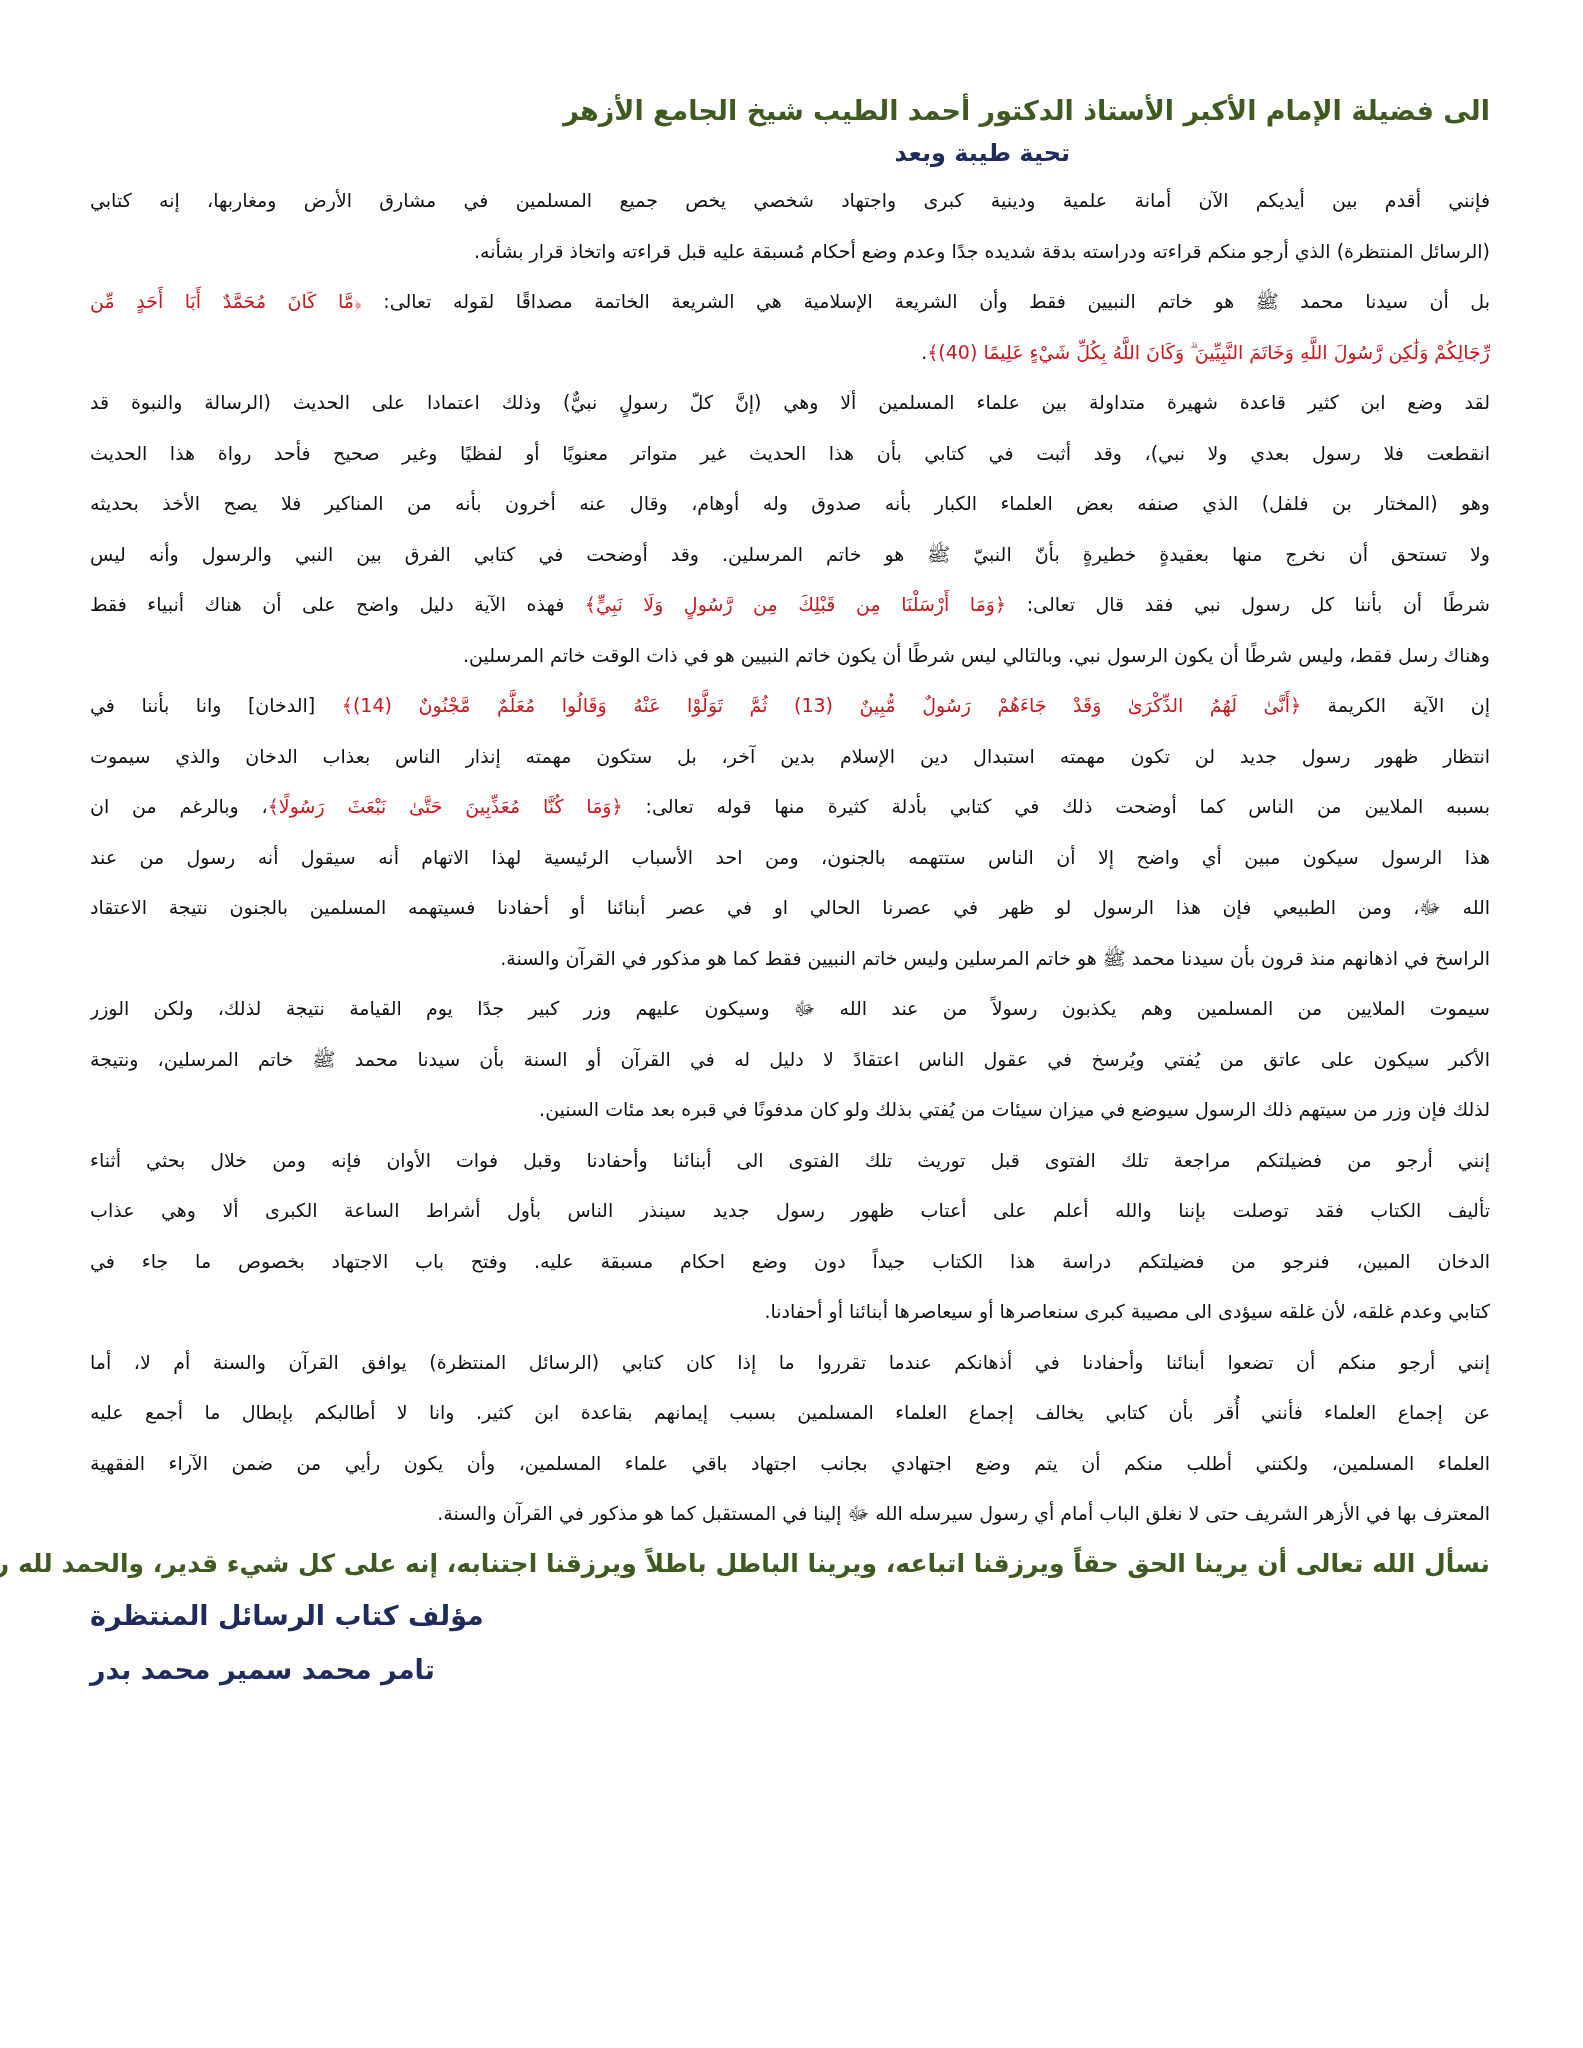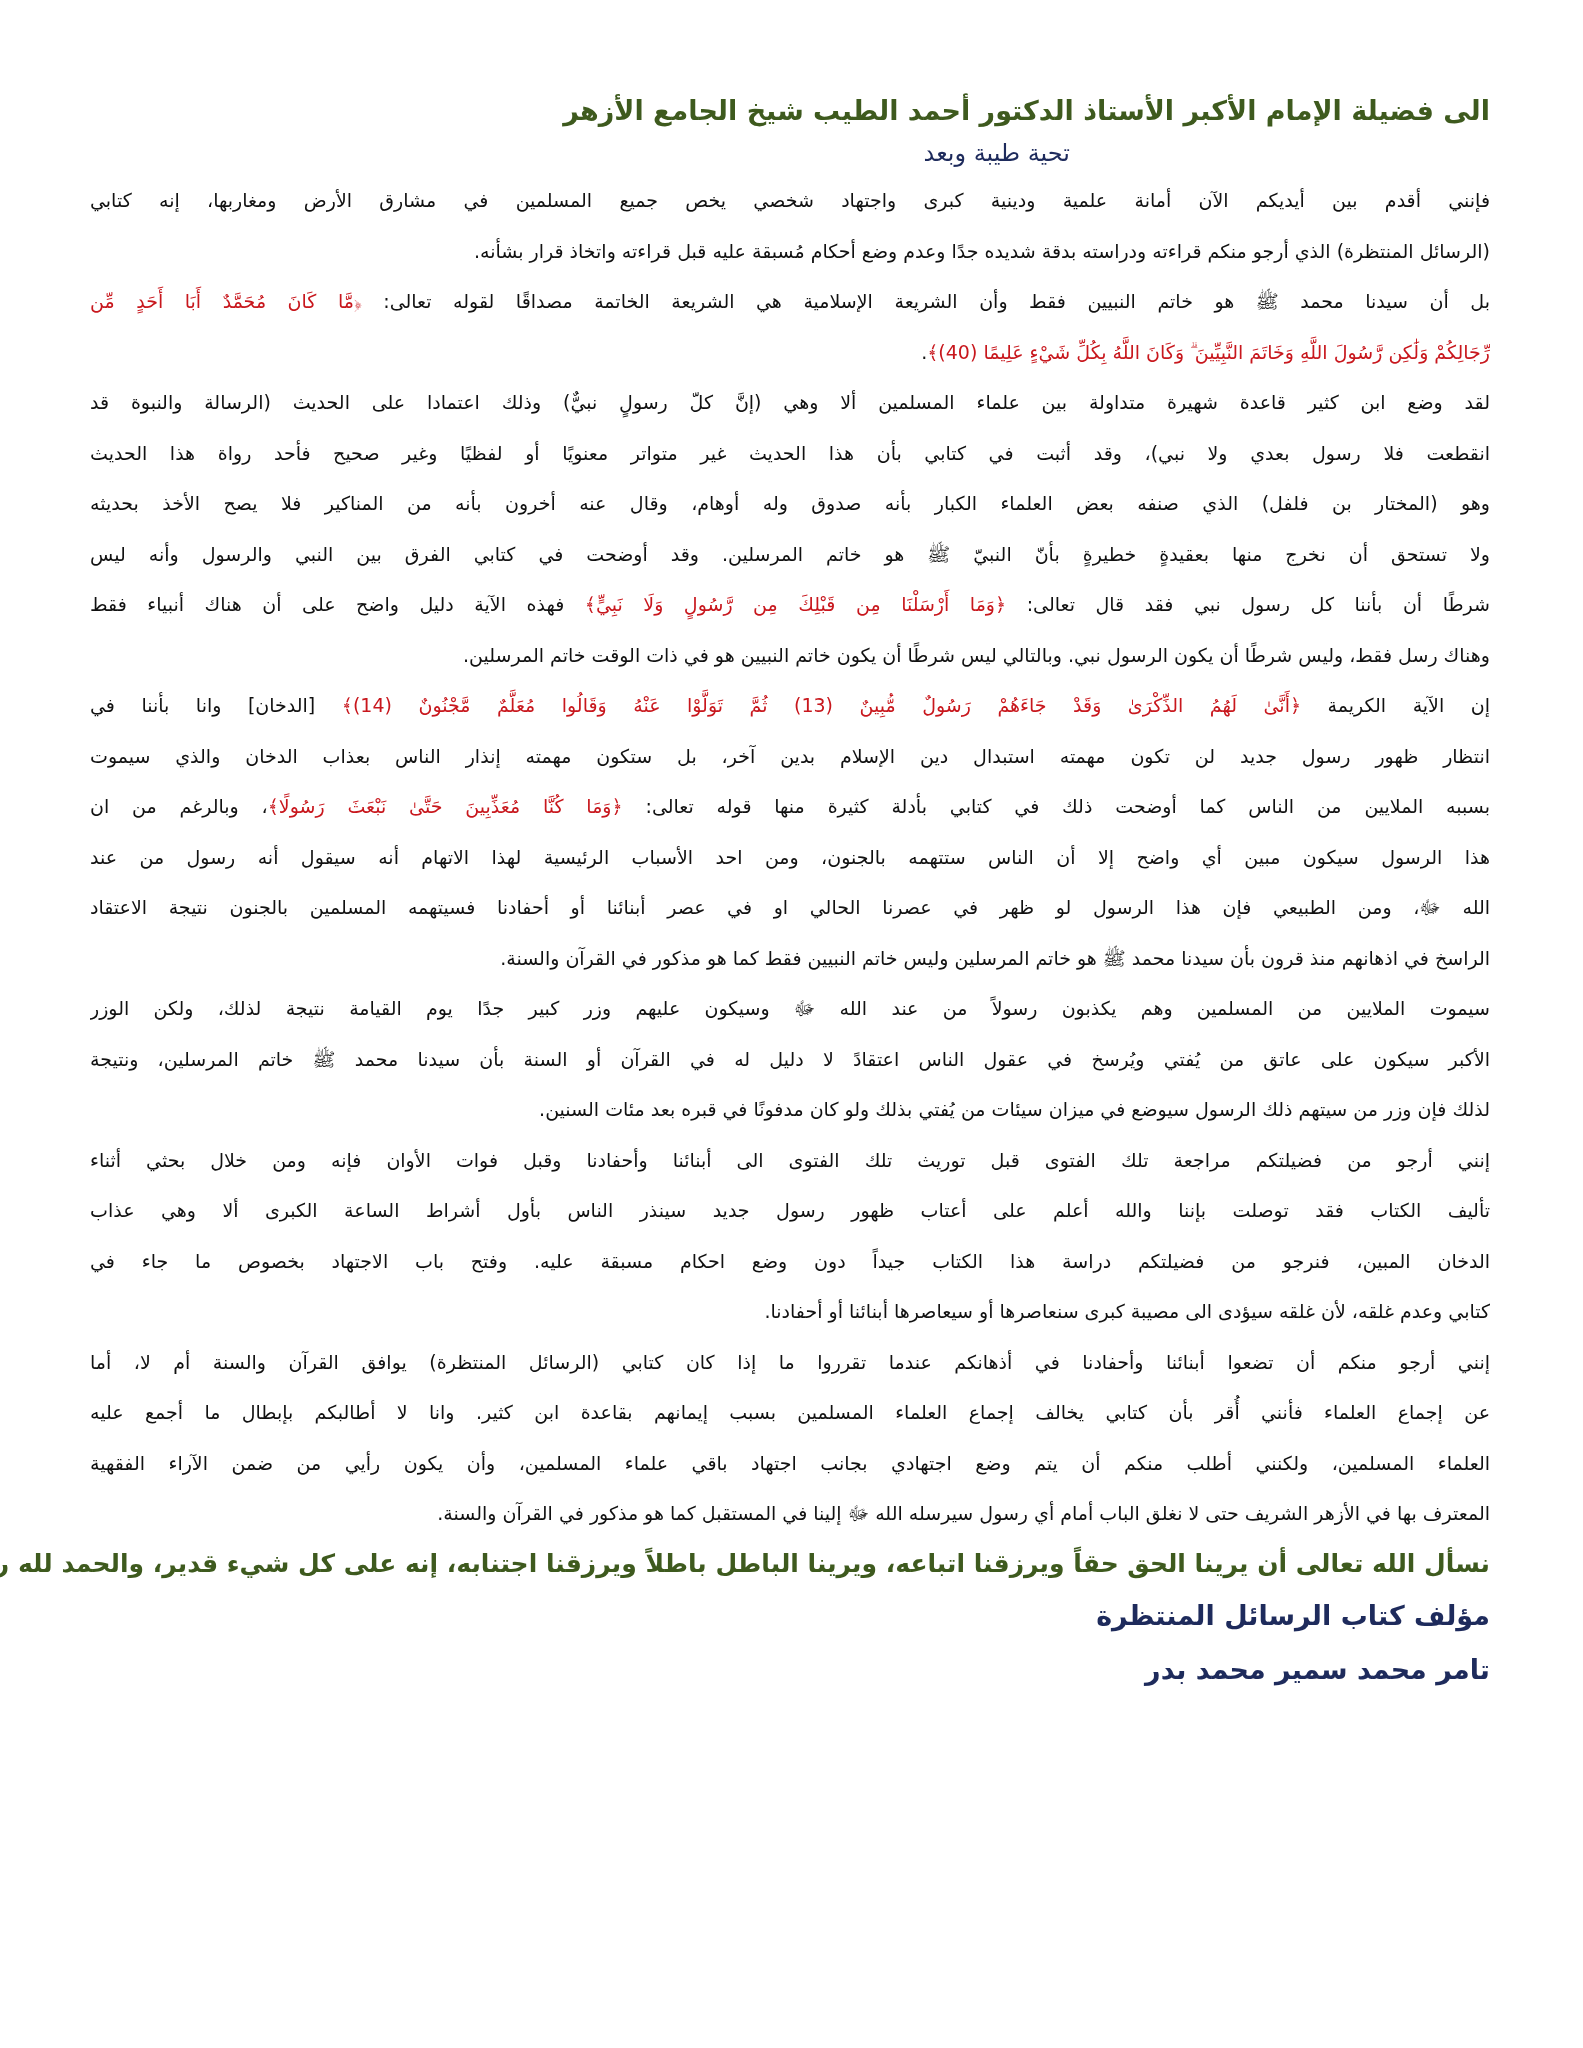--- a/index.html
+++ b/index.html
@@ -1,25 +1,25 @@
 <!DOCTYPE html>
 <html><head>
 <meta charset="utf-8">
 <style>
   html, body { margin: 0; padding: 0; background: #ffffff; }
   body { width: 1583px; height: 2048px; position: relative; overflow: hidden;
          font-family: "DejaVu Sans", "Liberation Sans", sans-serif; }
   .page { position: absolute; left: 90px; top: 91px; width: 1400px; direction: rtl; }
   .heading { color: #3e5a1e; font-weight: bold; font-size: 27px; line-height: 40px; height: 44px; text-align: right; white-space: nowrap; }
-  .greeting { color: #1e2b5c; font-weight: normal; font-size: 24px; line-height: 36px; height: 40px; padding-right: 420px; text-align: right; }
+  .greeting { color: #1e2b5c; font-weight: bold; font-size: 24px; line-height: 36px; height: 40px; padding-right: 420px; text-align: right; }
   .body-line { font-size: 19px; line-height: 50px; height: 50.5px; color: #111; white-space: nowrap; text-align: justify; text-align-last: justify; overflow: hidden; }
   .body-line.last { text-align-last: right; }
   .quran { color: #c8171d; }
   .closing { color: #3e5a1e; font-weight: bold; font-size: 25px; line-height: 50px; height: 52px; white-space: nowrap; text-align: right; }
-  .sig { color: #1e2b5c; font-weight: bold; font-size: 27px; line-height: 50px; height: 54px; text-align: right; direction: rtl; padding-left: 0; }
+  .sig { color: #1e2b5c; font-weight: bold; font-size: 27px; line-height: 50px; height: 54px; text-align: left; direction: rtl; padding-left: 0; }
   .sig-wrap { direction: ltr; text-align: left; }
   .sig-wrap span { display: inline-block; direction: rtl; }
 </style>
 </head>
 <body>
 
 <div class="page">
   <div class="heading">الى فضيلة الإمام الأكبر الأستاذ الدكتور أحمد الطيب شيخ الجامع الأزهر</div>
   <div class="greeting">تحية طيبة وبعد</div>
   <div id="body-lines">

